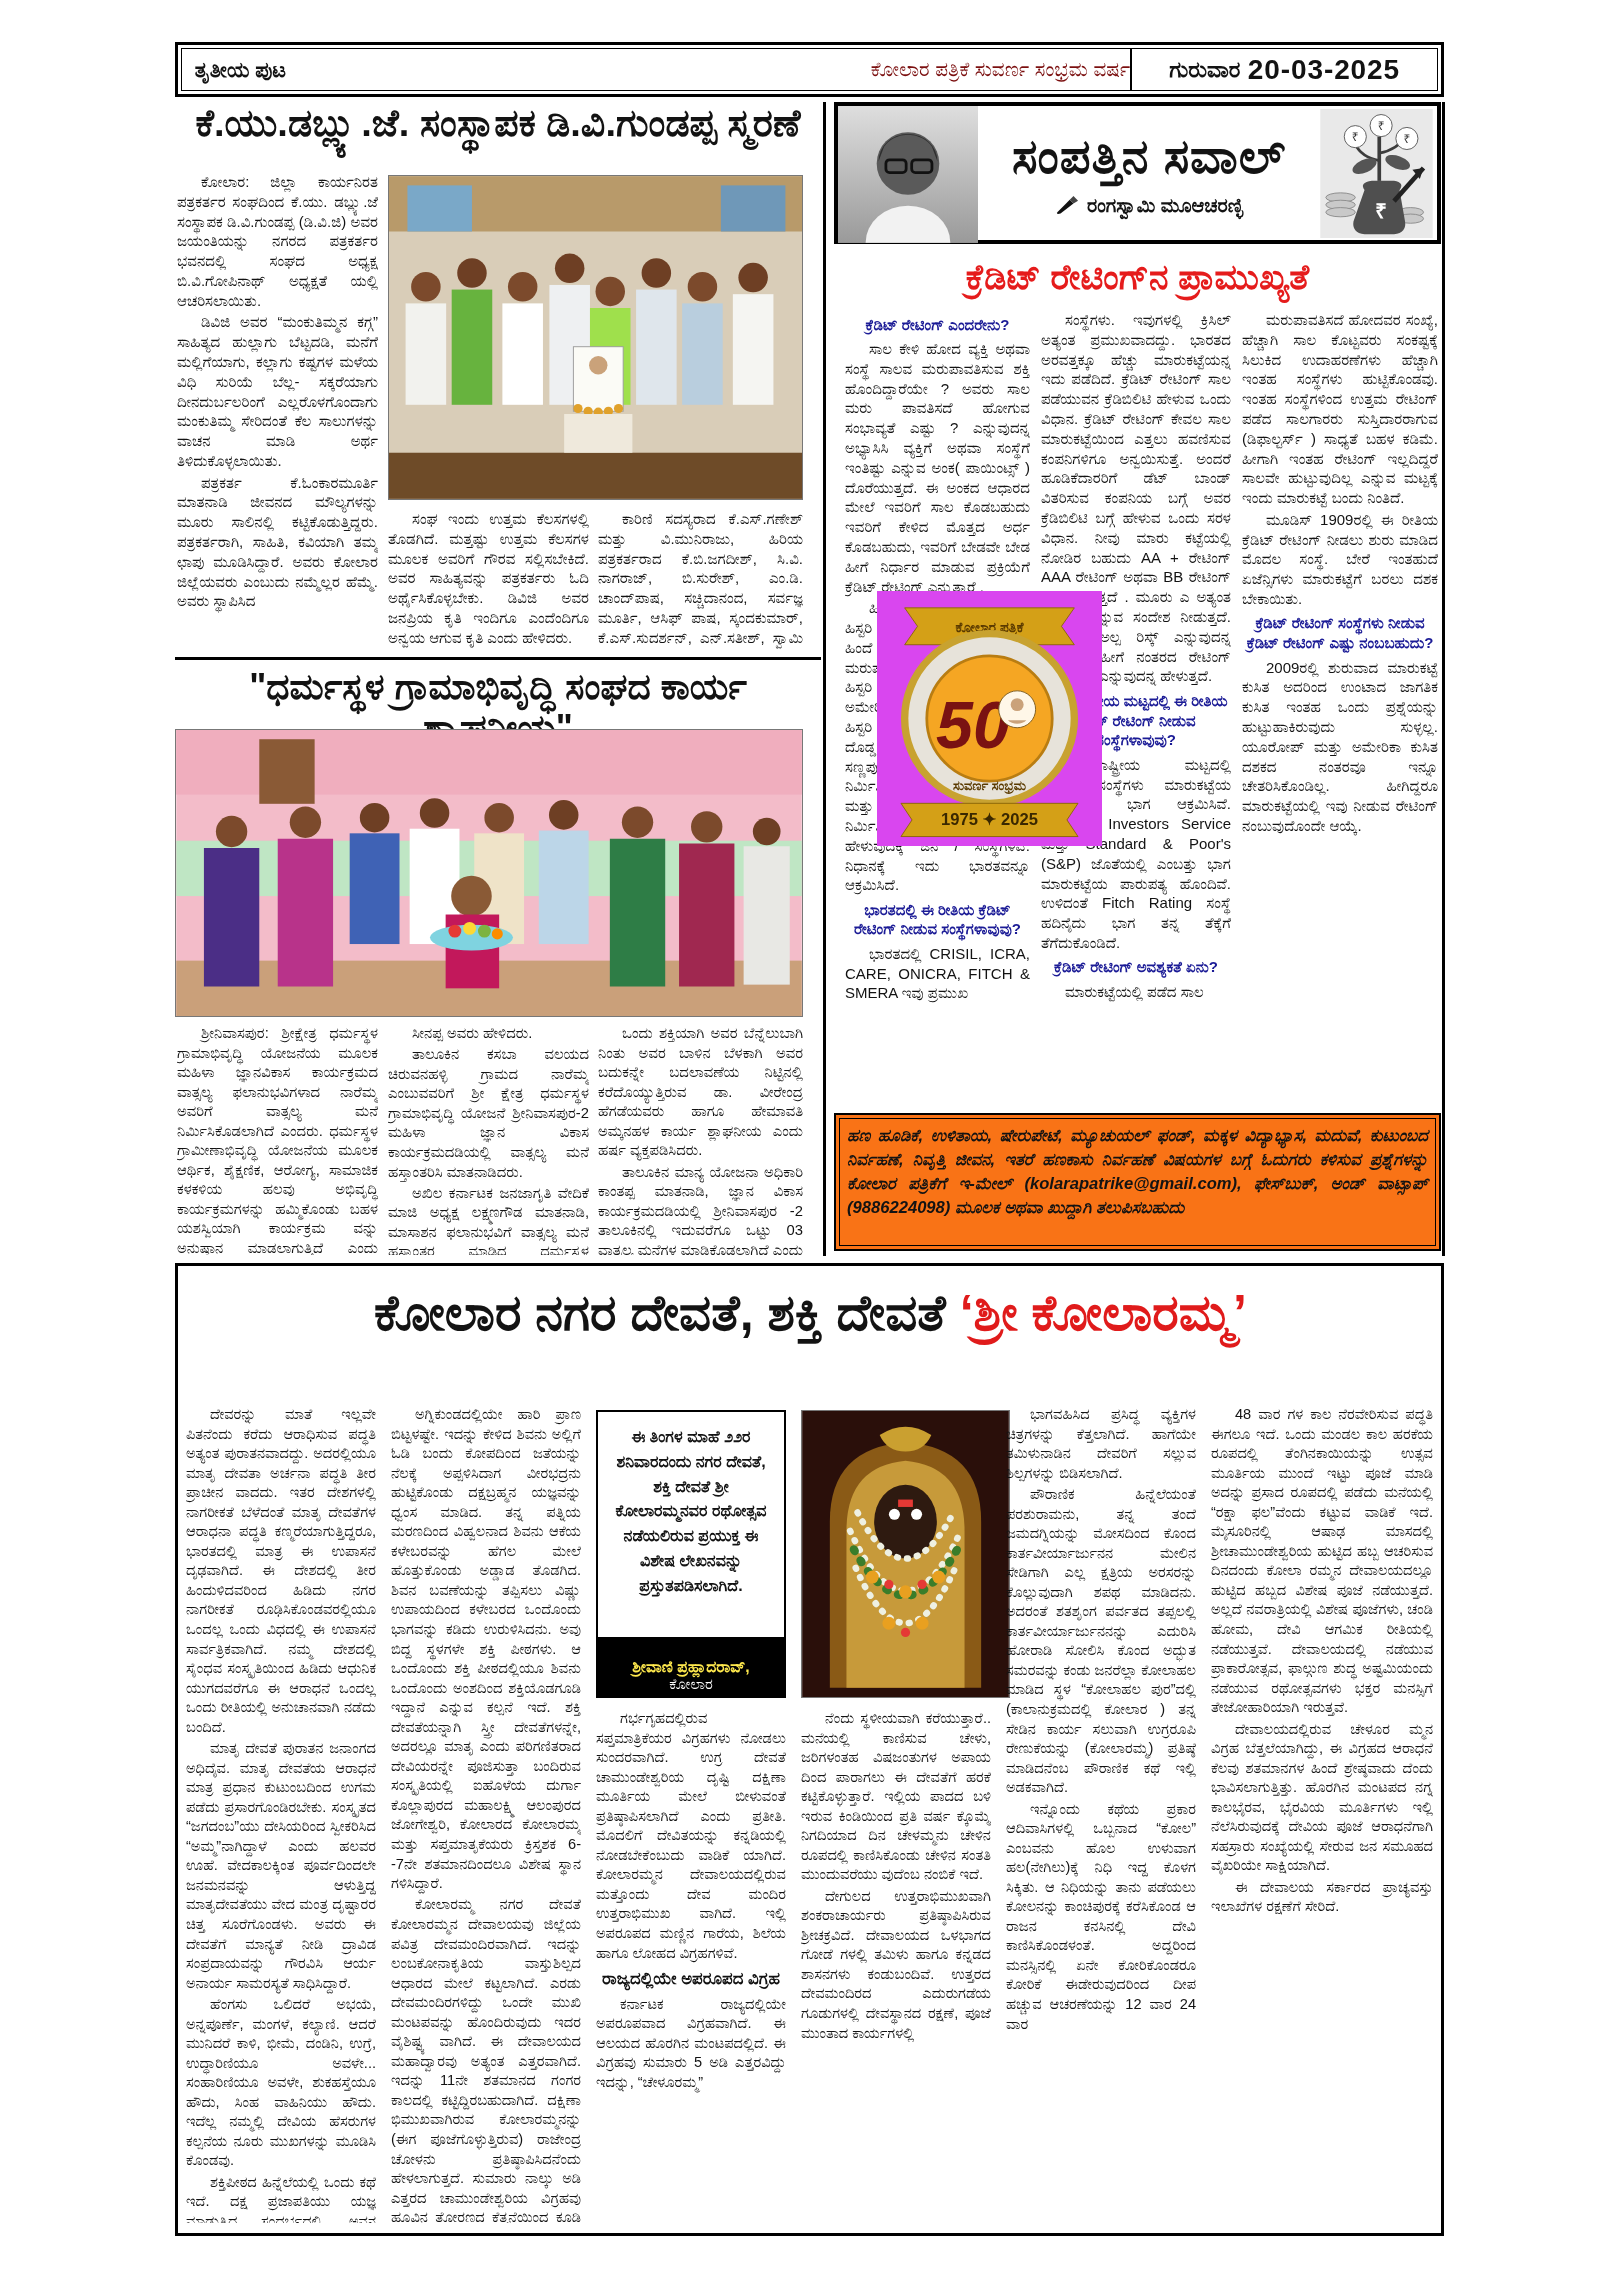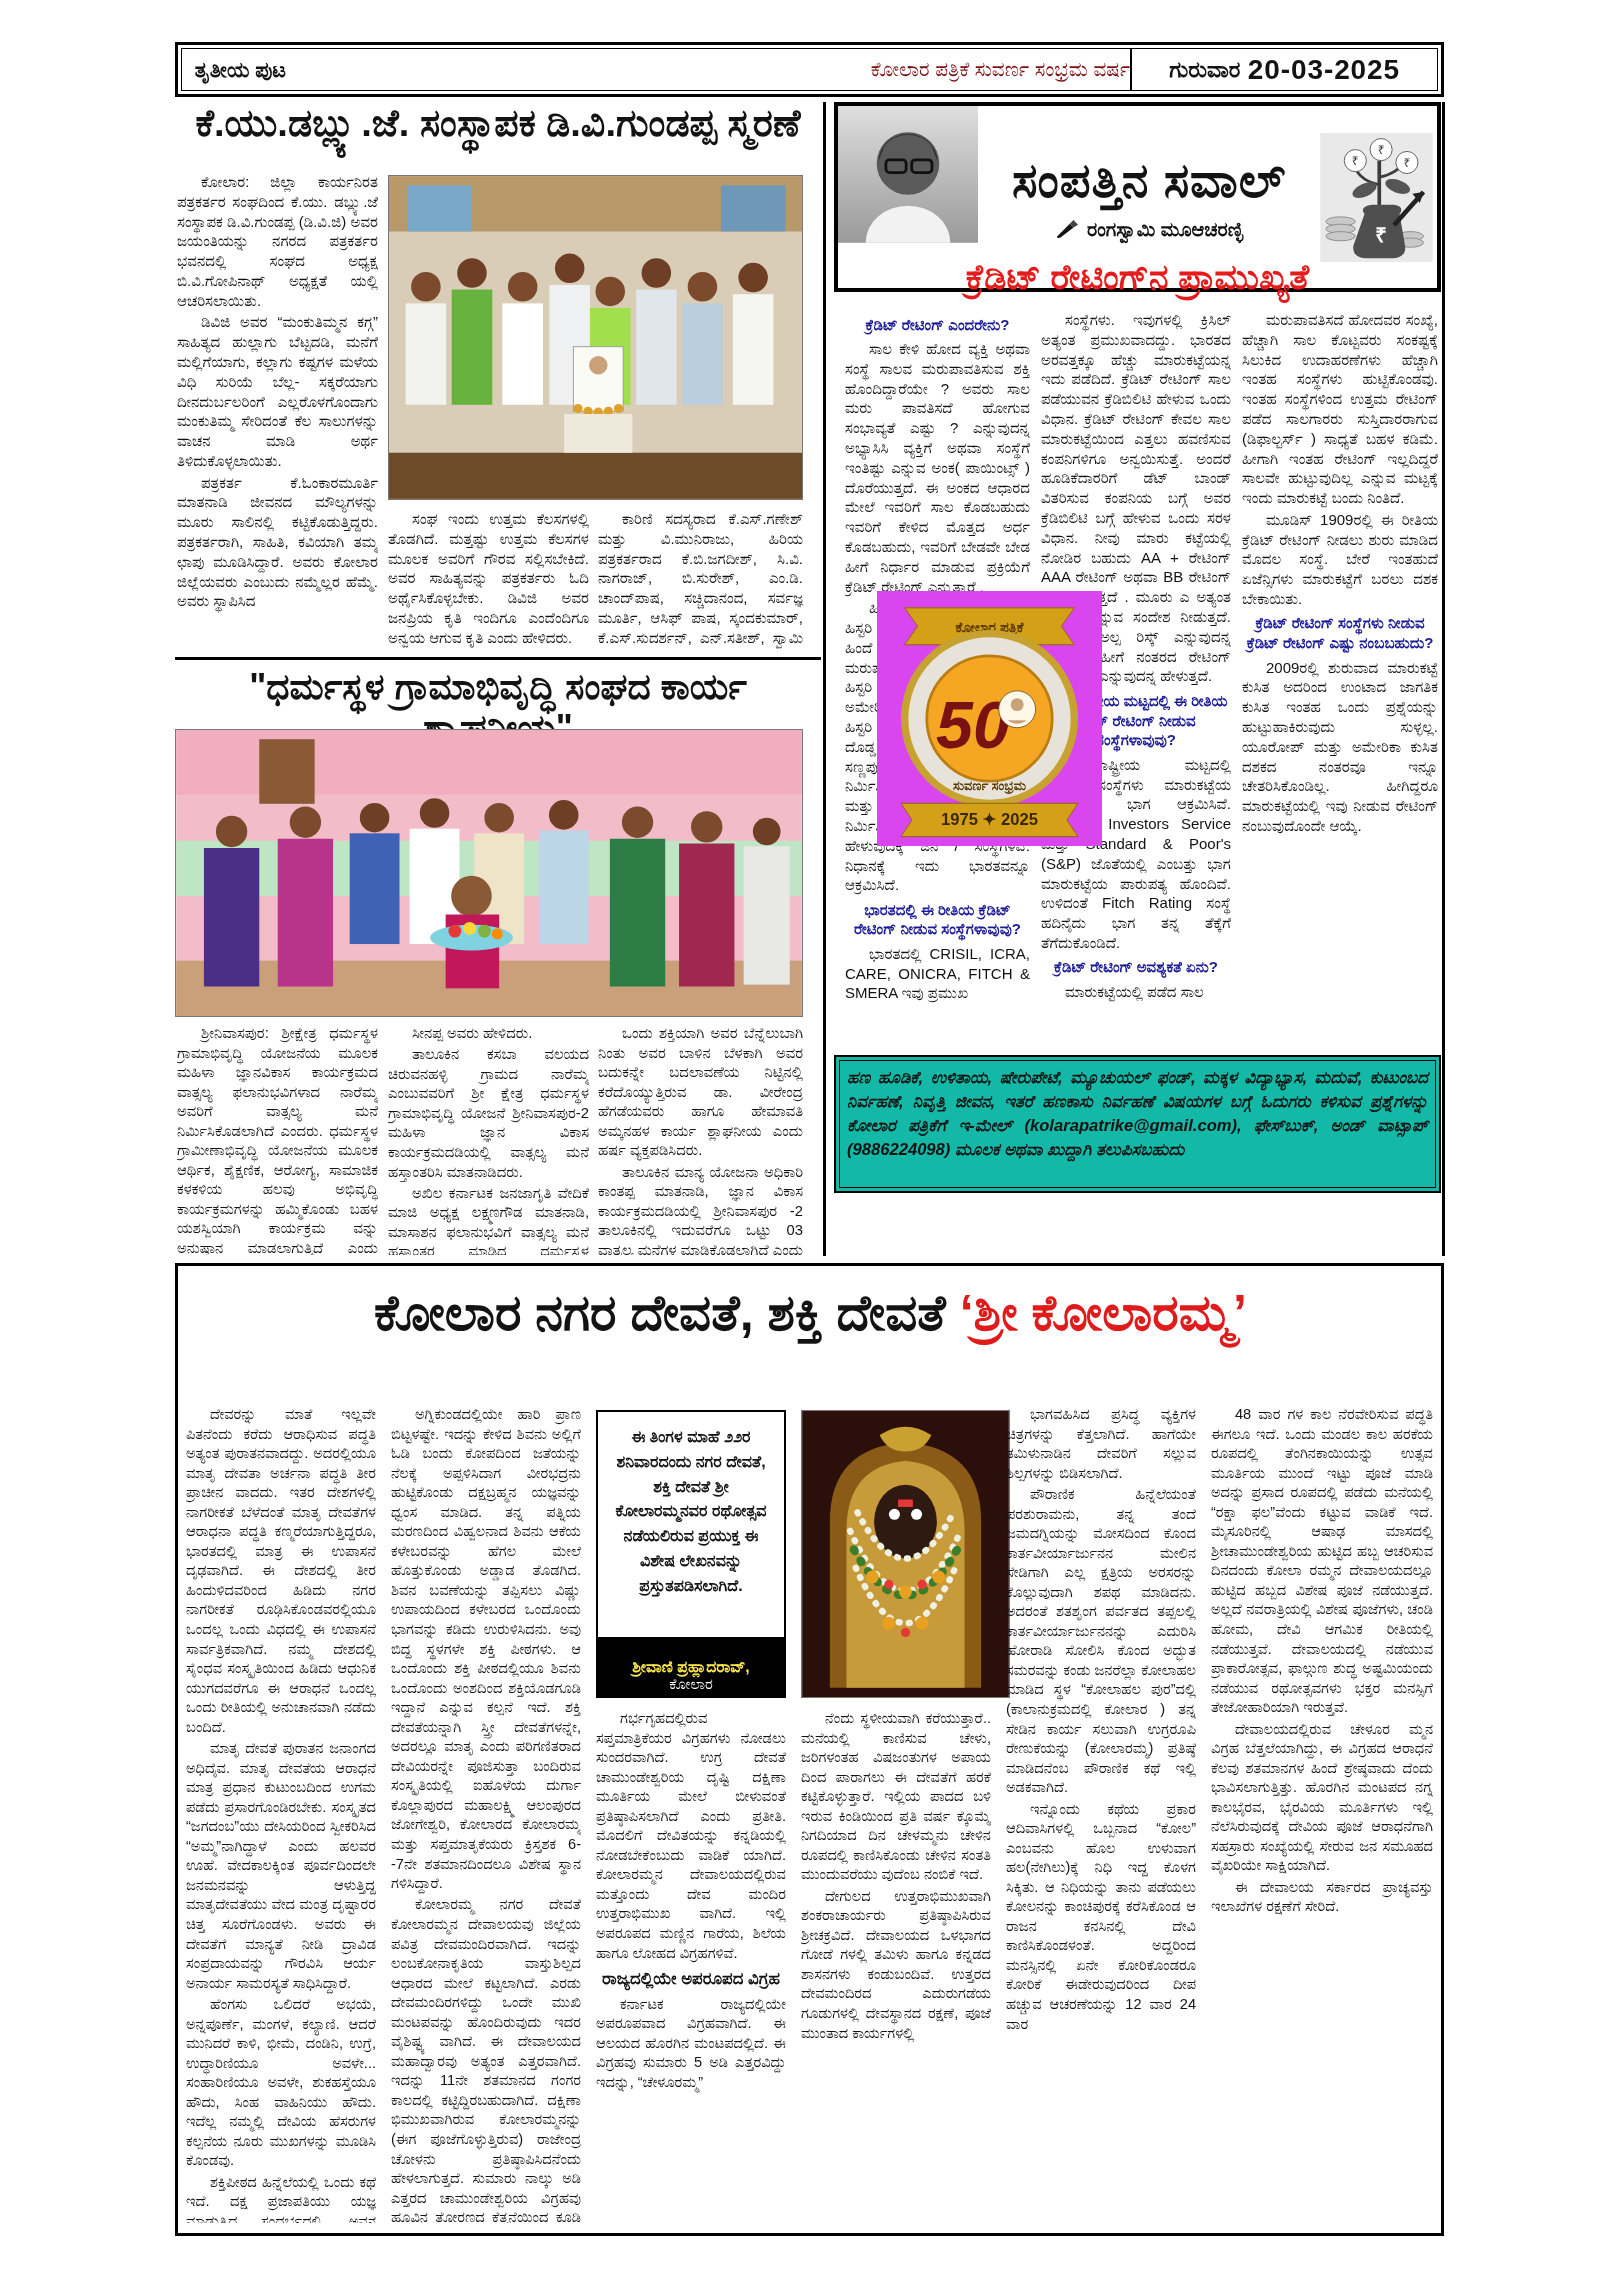--- a/index.html
+++ b/index.html
@@ -30,35 +30,35 @@
   .a2-head{left:175px;top:666px;width:646px;height:57px;font-size:36px;font-weight:900;text-align:center;line-height:1.15;}
   .a2-photo{left:175px;top:729px;width:628px;height:288px;}
   .a2c{top:1024px;height:231px;font-size:14.8px;}
   .a2c1{left:177px;width:201px;}
   .a2c2{left:388px;width:201px;}
   .a2c3{left:598px;width:205px;}
   
   .vline1{left:823px;top:102px;width:2.8px;height:1154px;background:#000;}
   .vline2{left:1442px;top:102px;width:2.8px;height:1154px;background:#000;}
   
-  .saval{left:834px;top:102px;width:607px;height:190px;border:4.6px solid #000;box-sizing:border-box;background:#fff;display:flex;align-items:center;}
+  .saval{left:834px;top:102px;width:607px;height:142px;border:4.6px solid #000;box-sizing:border-box;background:#fff;display:flex;align-items:center;}
   .saval-photo{width:140px;height:100%;flex:0 0 auto;}
   .saval-mid{flex:1;text-align:center;}
   .saval-title{font-size:48px;font-weight:900;letter-spacing:0.9px;}
   .saval-by{font-size:19.4px;font-weight:bold;margin-top:7.4px;display:flex;align-items:center;justify-content:center;gap:7.4px;}
   .saval-art{width:113px;height:129px;flex:0 0 auto;margin-right:3.7px;}
   
   .credit-head{left:834px;top:257px;width:607px;height:44px;text-align:center;font-size:35px;font-weight:900;color:#e51c1c;}
   .crc{top:310px;height:794px;font-size:15px;}
   .crc1{left:845px;width:185px;}
   .crc2{left:1041px;width:190px;}
   .crc3{left:1242px;width:196px;}
   .logo50{left:877px;top:591px;width:225px;height:255px;background:#d946ef;}
   
-  .ednote{left:834px;top:1055px;width:607px;height:138px;border:2.8px solid #000;box-sizing:border-box;padding:9.2px 11px;font-size:16.6px;font-style:italic;font-weight:bold;text-align:justify;line-height:1.45;background:#14b8a6;}
+  .ednote{left:834px;top:1113px;width:607px;height:138px;border:2.8px solid #000;box-sizing:border-box;padding:9.2px 11px;font-size:16.6px;font-style:italic;font-weight:bold;text-align:justify;line-height:1.45;background:#f97316;}
   .ednote .inner-line{position:absolute;left:2.8px;top:2.8px;right:2.8px;bottom:2.8px;border:0.9px solid #000;pointer-events:none;}
   
   .btm-box{left:175px;top:1263px;width:1269px;height:973px;border:3.7px solid #000;box-sizing:border-box;background:#fff;}
   .btm-head{left:185px;top:1283px;width:1251px;height:103px;text-align:center;font-weight:900;font-size:50px;line-height:1.2;white-space:nowrap;}
   .btm-head .red{color:#e01b1b;}
   .btc{top:1405px;height:818px;font-size:14.6px;line-height:1.34;}
   .btc1{left:186px;width:190px;}
   .btc2{left:391px;width:190px;}
   .btc3{left:596px;width:190px;}
   .btc4{left:801px;width:190px;}

